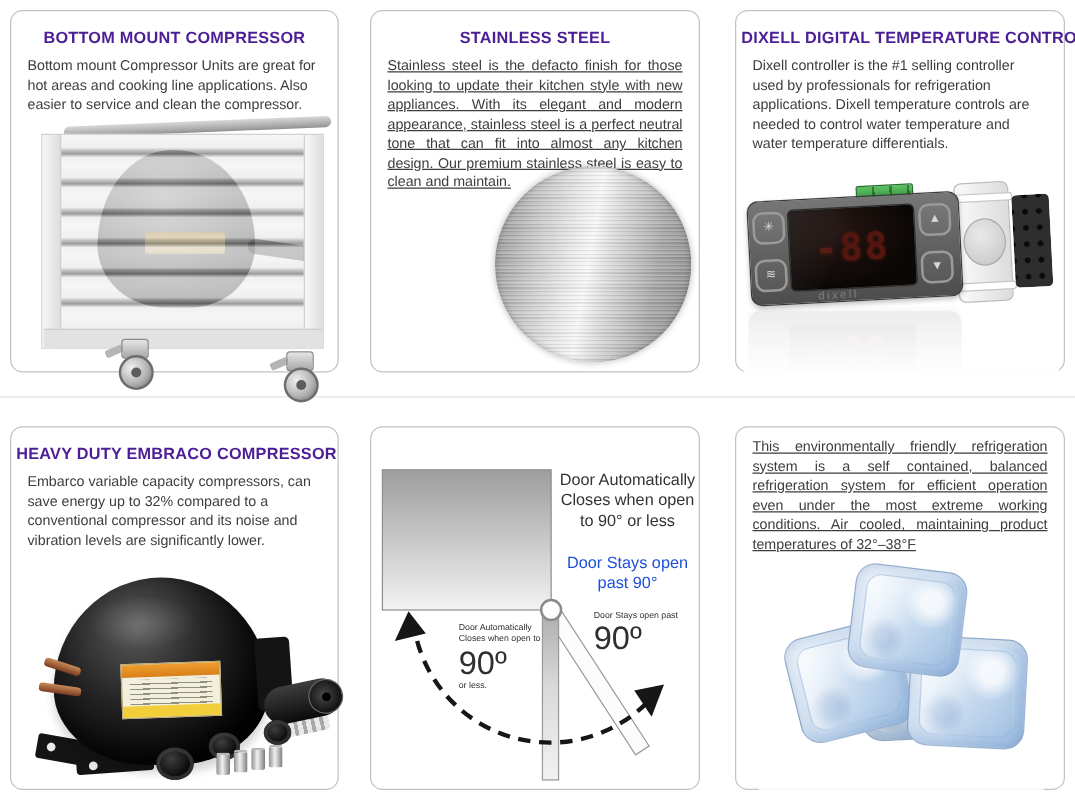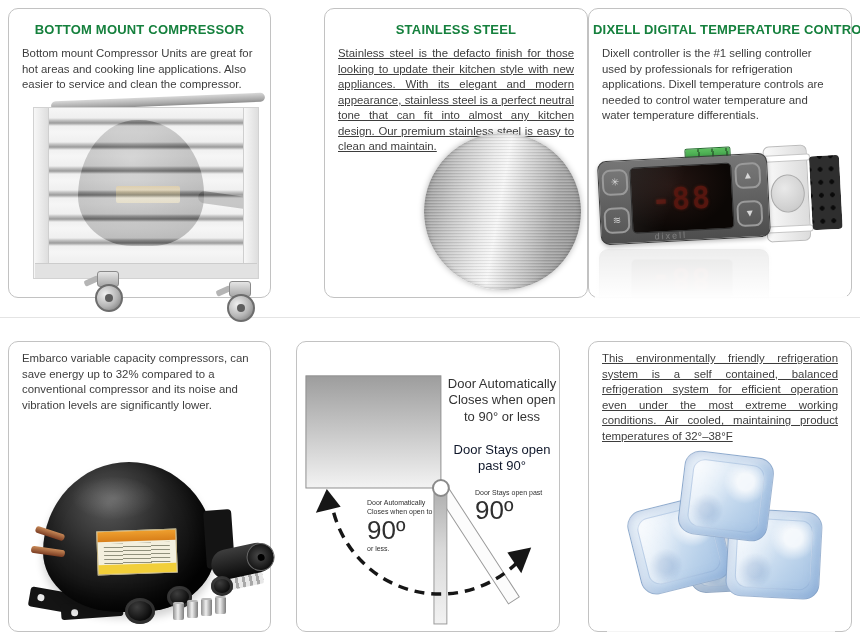--- a/index.html
+++ b/index.html
@@ -3,28 +3,28 @@
 <meta charset="utf-8">
 <style>
   * { box-sizing: border-box; }
   html,body { margin:0; padding:0; background:#fff; }
   body { font-family:"Liberation Sans", sans-serif; }
   .page { position:relative; width:860px; height:635px; background:#fff; overflow:hidden; }
   .row-divider { position:absolute; left:0; top:317px; width:860px; height:1px; background:#e4e4e4; }
 
   .card { position:absolute; background:#fff; border:1px solid #c2c2c2; border-radius:10px; }
   #card1 { left:8px;   top:8px;   width:263px; height:290px; }
-  #card2 { left:296px; top:8px;   width:264px; height:290px;margin-left:28px; }
+  #card2 { left:296px; top:8px;   width:264px; height:290px; }
   #card3 { left:588px; top:8px;   width:264px; height:290px; }
   #card4 { left:8px;   top:341px; width:263px; height:291px; }
   #card5 { left:296px; top:341px; width:264px; height:291px; }
   #card6 { left:588px; top:341px; width:264px; height:291px; }
 
   .card-title { margin:13px 4px 0; text-align:center; font-size:13px; font-weight:600;
-                color:#15803d; letter-spacing:.2px; white-space:nowrap; overflow:visible; }
+                color:#4c1d95; letter-spacing:.2px; white-space:nowrap; overflow:visible; }
   .card-body  { margin:9px 13px 0; font-size:11.4px; color:#3d3d3d; line-height:1.36; }
   .just { text-align:justify;text-decoration:underline; }
 
   
   .bm-graphic { position:absolute; left:18px; top:86px; width:238px; height:210px; }
   .bm-topbar { position:absolute; left:24px; top:2px; width:214px; height:9px; border-radius:5px;
                background:linear-gradient(180deg,#d8d8d8,#a9a9a9 70%,#8f8f8f); transform:rotate(-2.4deg); }
   .bm-panel { position:absolute; left:6px; top:12px; width:226px; height:172px;
               background:#f1f1f1; border:1px solid #d2d2d2; }
   .bm-rail { position:absolute; top:0; bottom:0; width:15px; z-index:3;
@@ -146,21 +146,21 @@
   .em-sleeve { position:absolute; width:11px; height:18px; border-radius:2px; z-index:3;
       background:linear-gradient(90deg,#8f8f8f,#f0f0f0 45%,#7c7c7c); border-top:2px solid #b9b9b9; }
   .em-sleeve.s1 { left:152px; top:168px; } .em-sleeve.s2 { left:166px; top:166px; }
   .em-sleeve.s3 { left:180px; top:164px; } .em-sleeve.s4 { left:194px; top:162px; }
 
   
   .sc-svg { position:absolute; inset:0; width:100%; height:100%; }
   .sc-main-text { position:absolute; left:150px; top:34px; width:110px; text-align:center;
       font-size:13px; color:#333; line-height:1.25; }
   .sc-stay-text { position:absolute; left:150px; top:100px; width:110px; text-align:center;
-      font-size:13px; color:#0f172a; line-height:1.25; }
+      font-size:13px; color:#1d4ed8; line-height:1.25; }
   .sc-small { position:absolute; color:#2f2f2f; }
   .sc-small .cap { font-size:7px; line-height:1.35; display:block; }
   .sc-small .big { font-size:26px; line-height:1.05; display:block; }
   .sc-small-left  { left:70px;  top:156px; width:74px; }
   .sc-small-right { left:178px; top:146px; width:84px; }
 
   
   .ice-graphic { position:absolute; left:18px; top:112px; width:228px; height:178px; }
   .cube { position:absolute; border-radius:16px; border:1px solid rgba(120,150,190,.65);
       background:
@@ -253,20 +253,21 @@
           <div class="dx-display">
             <span class="dx-digits">-88</span>
           </div>
         </div>
       </div>
       <div class="dx-fade"></div>
     </div>
   </section>
 
   <section class="card" id="card4">
+    <h2 class="card-title">HEAVY DUTY EMBRACO COMPRESSOR</h2>
     <p class="card-body">Embarco variable capacity compressors, can save energy up to 32% compared to a conventional compressor and its noise and vibration levels are significantly lower.</p>
     <div class="em-graphic">
       <div class="em-foot f1">
         <div class="em-foot-hole" style="left:8px;"></div>
         <div class="em-foot-hole" style="right:8px;"></div>
       </div>
       <div class="em-foot f2">
         <div class="em-foot-hole" style="left:10px;"></div>
       </div>
       <div class="em-body">

